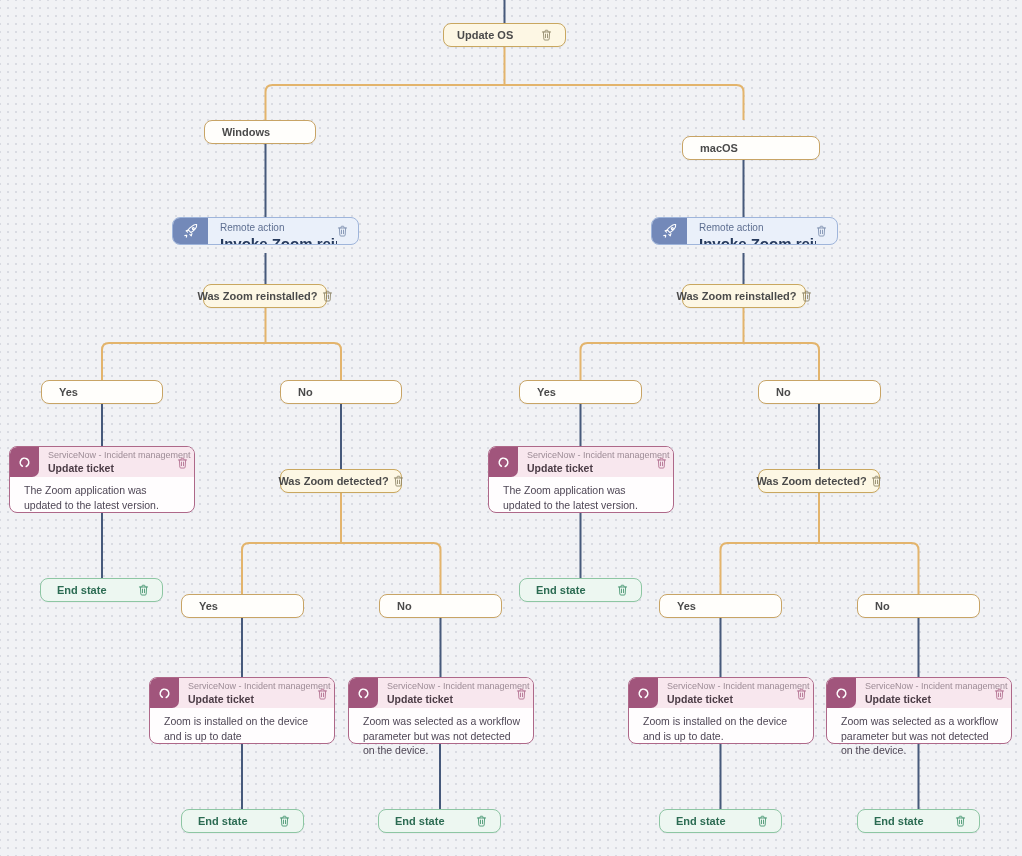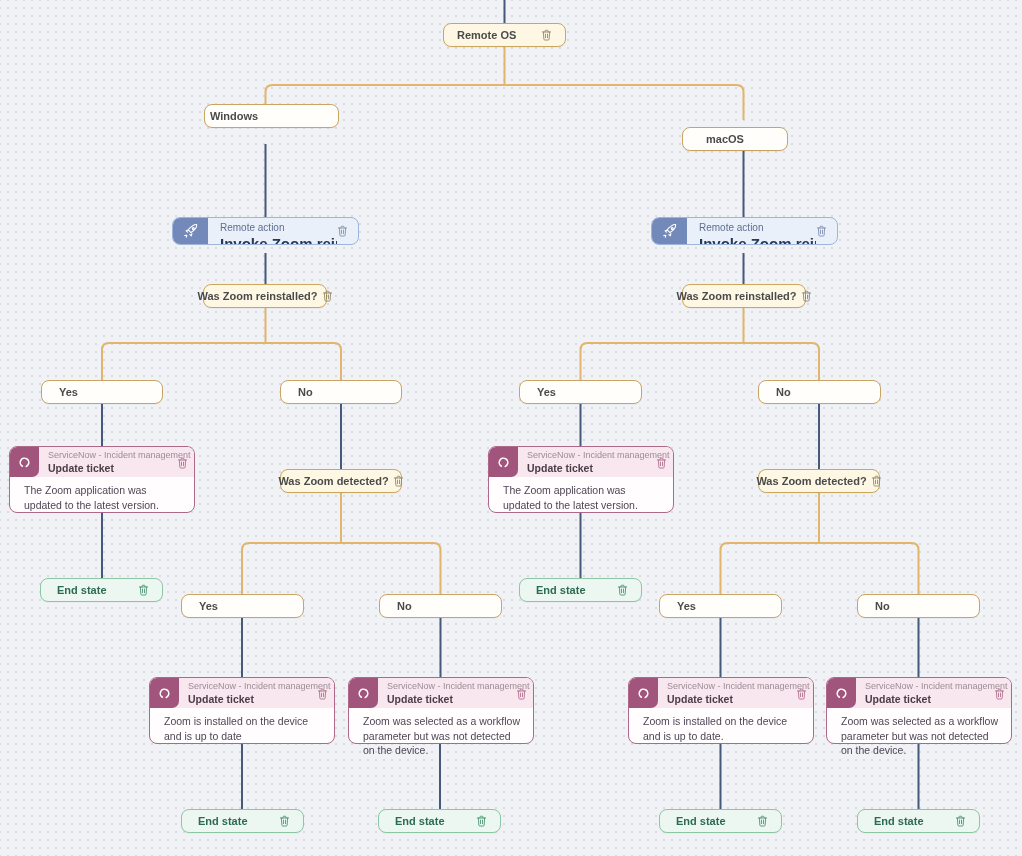--- a/index.html
+++ b/index.html
@@ -70,37 +70,37 @@
 <body>
 
 <div class="canvas">
 
   <svg class="wires" width="1022" height="856" viewBox="0 0 1022 856">
     <path class="blue" d="M504.5 0V23 M265.5 144V217 M743.5 144V217 M265.5 253V284 M743.5 253V284 M102 404V446 M341 404V469 M580.5 404V446 M819 404V469 M102 513V578 M580.5 513V578 M242 618V677 M440.5 618V677 M720.5 618V677 M918.5 618V677 M242 744V809 M440 744V809 M720.5 744V809 M918.5 744V809"></path>
     <path class="orange" d="M504.5 47V85 M265.5 120V92Q265.5 85 272.5 85H736.5Q743.5 85 743.5 92V120 M265.5 308V343 M102 380V350Q102 343 109 343H334Q341 343 341 350V380 M743.5 308V343 M580.5 380V350Q580.5 343 587.5 343H812Q819 343 819 350V380 M341 493V543 M242 594V550Q242 543 249 543H433.5Q440.5 543 440.5 550V594 M819 493V543 M720.5 594V550Q720.5 543 727.5 543H911.5Q918.5 543 918.5 550V594"></path>
   </svg>
 
   <div class="pill spread" style="left:443px;top:23px;width:123px">
-    <span class="lbl">Remote OS</span>
+    <span class="lbl">Update OS</span>
     <span class="trash tc-cream">
         <svg viewBox="0 0 12 13" width="11" height="12">
           <g fill="none" stroke="currentColor" stroke-width="0.95" stroke-linecap="round" stroke-linejoin="round">
             <path d="M1.5 3.2h9"></path>
             <path d="M4.3 3.2V2.2c0-.5.4-.9.9-.9h1.6c.5 0 .9.4.9.9v1"></path>
             <path d="M2.6 3.2l.5 7.7c0 .6.5 1.1 1.1 1.1h3.6c.6 0 1.1-.5 1.1-1.1l.5-7.7"></path>
             <path d="M4.9 5.5v3.9M7.1 5.5v3.9"></path>
           </g>
         </svg>
       </span>
   </div>
 
-  <div class="pill white" style="left:204px;top:104px;width:135px;padding-left:5px">
+  <div class="pill white" style="left:204px;top:120px;width:112px;padding-left:17px">
     <span class="lbl">Windows</span>
   </div>
-  <div class="pill white" style="left:682px;top:127px;width:106px;padding-left:23px">
+  <div class="pill white" style="left:682px;top:136px;width:138px;padding-left:17px">
     <span class="lbl">macOS</span>
   </div>
 
   <div class="action" style="left:172px;top:217px;width:187px">
     <div class="a-icon">
       <svg viewBox="0 0 18 18" width="17" height="17">
           <g fill="none" stroke="#fff" stroke-width="1.2" stroke-linecap="round" stroke-linejoin="round">
             <path d="M10.4 3.6C12.3 1.9 14.6 1.5 15.5 1.7c.2.9-.2 3.2-1.9 5.1-1.1 1.2-2.5 2.4-4.1 3.3L6.6 7.2c.9-1.6 2.1-2.9 3.8-3.6z"></path>
             <circle cx="12" cy="5.9" r="1.05"></circle>
             <path d="M6.8 7.5L4.4 8.2l1.5 1.5M10.5 11.2l-.7 2.4-1.5-1.5"></path>

